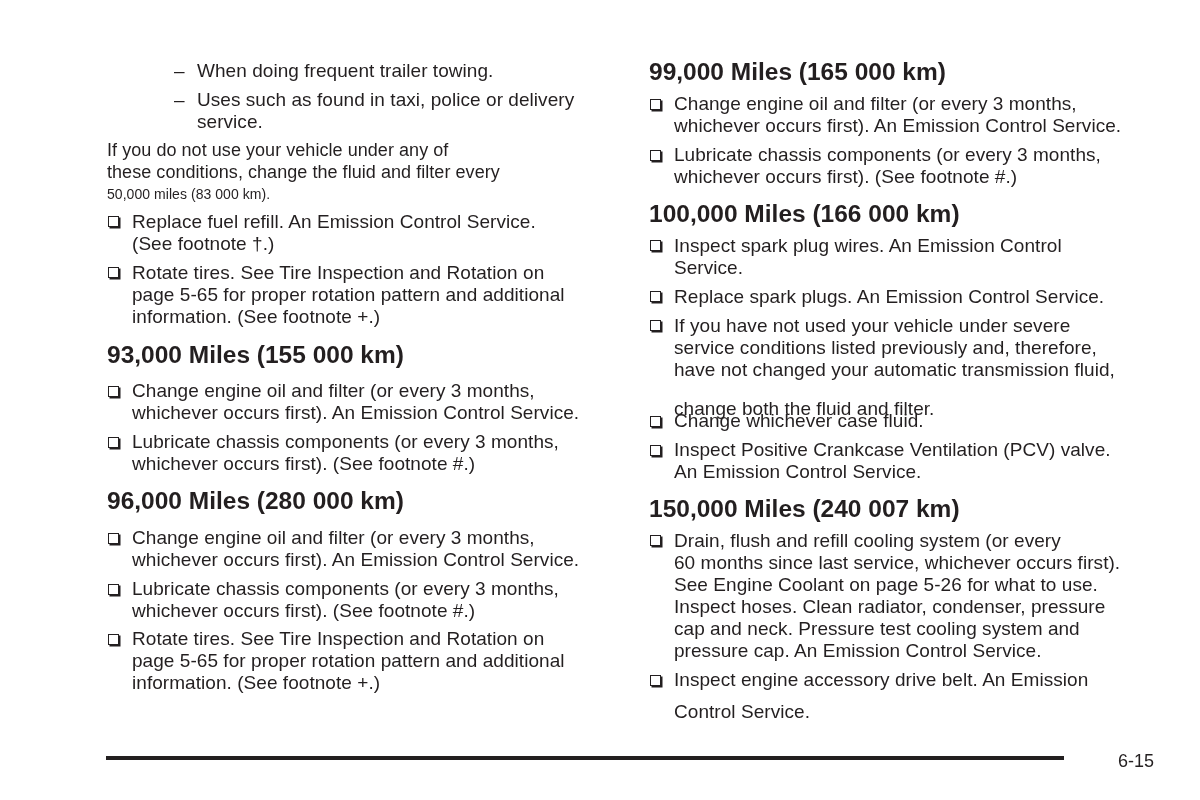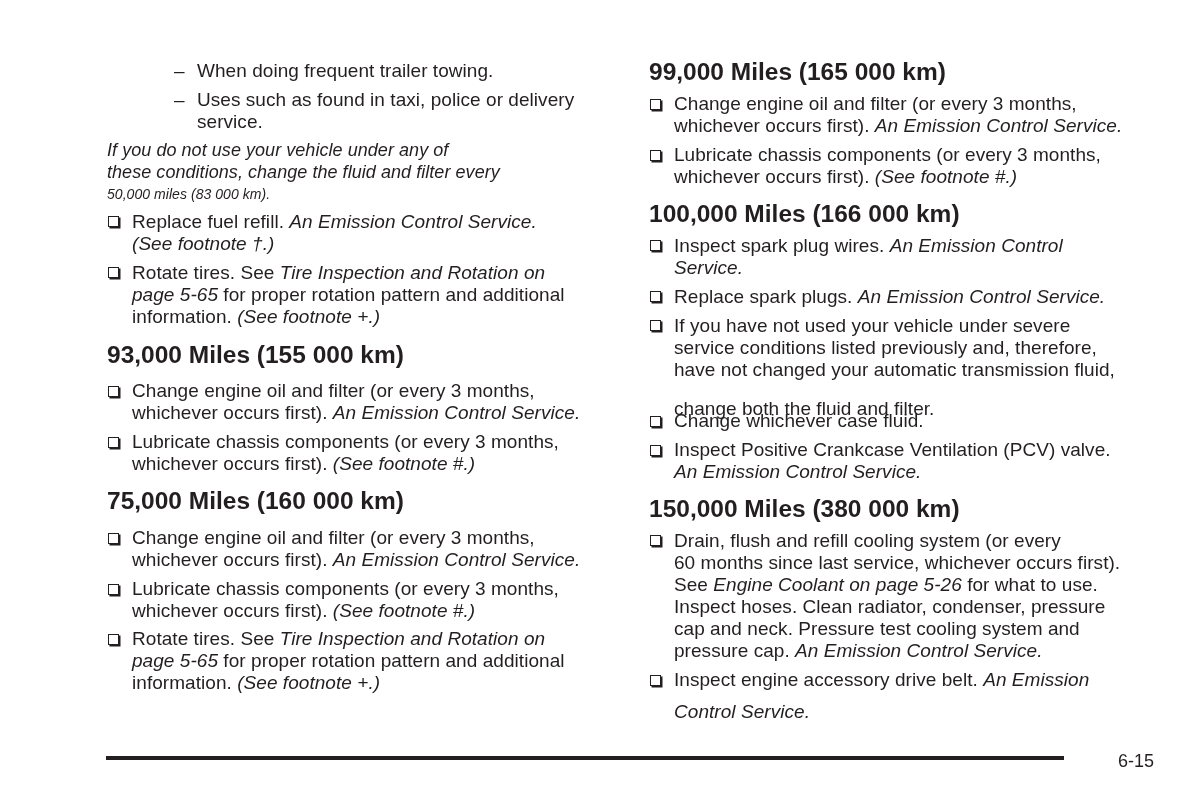--- a/index.html
+++ b/index.html
@@ -13,21 +13,21 @@
   .line {
     position: absolute; left: 0; white-space: nowrap;
     font-size: 19px; line-height: 22px; letter-spacing: 0.05px;
   }
   .indent { left: 25px; }
   .dash-indent { left: 90px; }
   .heading {
     position: absolute; left: 0; white-space: nowrap;
     font-size: 24.5px; font-weight: bold; line-height: 30px;
   }
-  .it { font-style: italic; }
+  .it { }
   .box {
     position: absolute; left: 1px; width: 11px; height: 11px;
     border: 1.3px solid #231f20; box-sizing: border-box;
     box-shadow: 1.5px 1.5px 0 0 #231f20;
   }
   .dash { position: absolute; left: 67px; font-size: 19px; line-height: 22px; }
   .rule {
     position: absolute; left: 106px; top: 756px; width: 958px; height: 4px;
     background: #231f20;
   }
@@ -75,21 +75,21 @@
   <div class="line indent" style="top:402px">
     <span>whichever occurs first). </span><span class="it">An Emission Control Service.</span>
   </div>
 
   <span class="box" style="top:437px"></span>
   <div class="line indent" style="top:431px">Lubricate chassis components (or every 3 months,</div>
   <div class="line indent" style="top:453px">
     <span>whichever occurs first). </span><span class="it">(See footnote #.)</span>
   </div>
 
-  <div class="heading" style="top:486px">75,000 Miles (160 000 km)</div>
+  <div class="heading" style="top:486px">96,000 Miles (280 000 km)</div>
 
   <span class="box" style="top:533px"></span>
   <div class="line indent" style="top:527px">Change engine oil and filter (or every 3 months,</div>
   <div class="line indent" style="top:549px">
     <span>whichever occurs first). </span><span class="it">An Emission Control Service.</span>
   </div>
 
   <span class="box" style="top:584px"></span>
   <div class="line indent" style="top:578px">Lubricate chassis components (or every 3 months,</div>
   <div class="line indent" style="top:600px">
@@ -143,21 +143,21 @@
   <div class="line indent" style="top:359px">have not changed your automatic transmission fluid,</div>
   <div class="line indent" style="top:398px">change both the fluid and filter.</div>
 
   <span class="box" style="top:416px"></span>
   <div class="line indent" style="top:410px">Change whichever case fluid.</div>
 
   <span class="box" style="top:445px"></span>
   <div class="line indent" style="top:439px">Inspect Positive Crankcase Ventilation (PCV) valve.</div>
   <div class="line indent it" style="top:461px">An Emission Control Service.</div>
 
-  <div class="heading" style="top:494px">150,000 Miles (380 000 km)</div>
+  <div class="heading" style="top:494px">150,000 Miles (240 007 km)</div>
 
   <span class="box" style="top:535px"></span>
   <div class="line indent" style="top:530px">Drain, flush and refill cooling system (or every</div>
   <div class="line indent" style="top:552px">60 months since last service, whichever occurs first).</div>
   <div class="line indent" style="top:574px">
     <span>See </span><span class="it">Engine Coolant on page 5-26</span><span> for what to use.</span>
   </div>
   <div class="line indent" style="top:596px">Inspect hoses. Clean radiator, condenser, pressure</div>
   <div class="line indent" style="top:618px">cap and neck. Pressure test cooling system and</div>
   <div class="line indent" style="top:640px">

